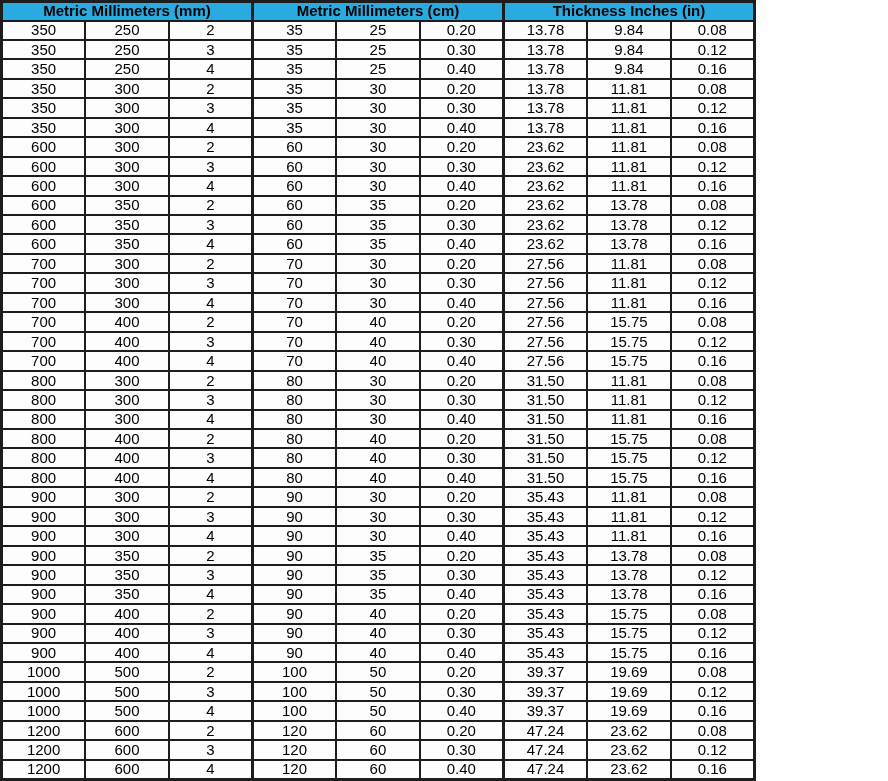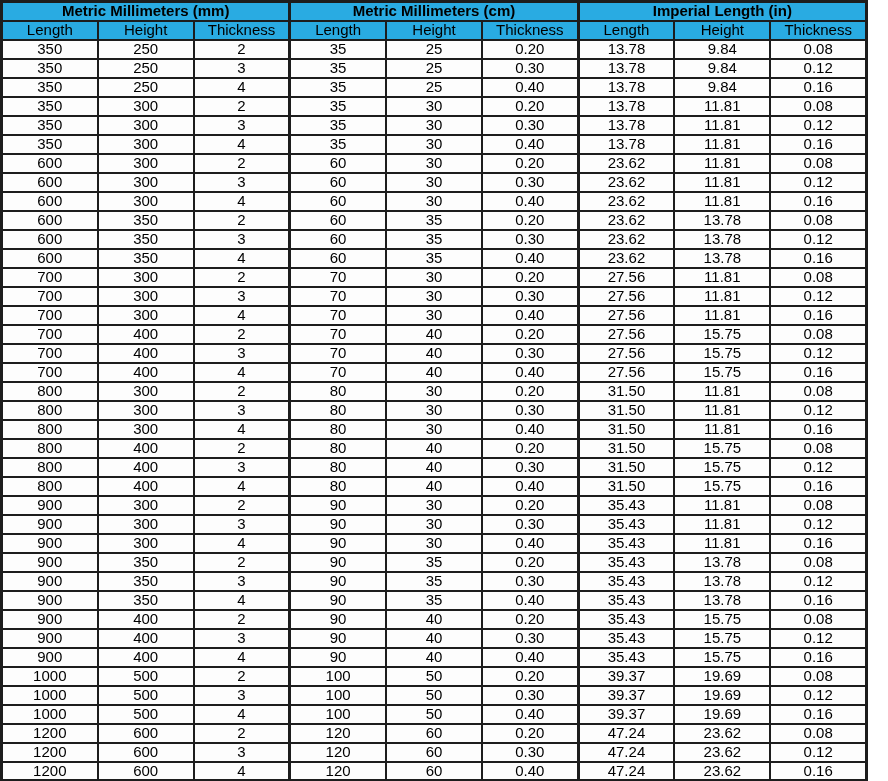--- a/index.html
+++ b/index.html
@@ -4,21 +4,21 @@
 <style>
   :root{
     --header-bg:#29ABE2;
     --border:#1d1d1d;
     --row-bg:#fdfdfd;
     --text:#000000;
   }
   html,body{margin:0;padding:0;background:#ffffff;}
   .table-wrap{width:888px;height:781px;overflow:hidden;}
   table{
-    width:868px;height:781px;
+    width:756px;height:781px;
     border-collapse:collapse;table-layout:fixed;
     font-family:"Liberation Sans",sans-serif;
     color:var(--text);
     border:3px solid var(--border);
   }
   th,td{
     border:2px solid var(--border);
     padding:0;margin:0;
     text-align:center;vertical-align:middle;
     font-size:15px;line-height:1.05;
@@ -49,32 +49,21 @@
         <col>
         <col>
         <col>
         <col>
         <col>
     </colgroup>
     <thead>
       <tr class="group-row">
         <th colspan="3">Metric Millimeters (mm)</th>
         <th colspan="3">Metric Millimeters (cm)</th>
-        <th colspan="3">Imperial Length (in)</th>
-      </tr>
-      <tr class="col-row">
-        <th>Length</th>
-        <th>Height</th>
-        <th>Thickness</th>
-        <th>Length</th>
-        <th>Height</th>
-        <th>Thickness</th>
-        <th>Length</th>
-        <th>Height</th>
-        <th>Thickness</th>
+        <th colspan="3">Thickness Inches (in)</th>
       </tr>
     </thead>
     <tbody>
         <tr>
           <td>350</td>
           <td>250</td>
           <td>2</td>
           <td>35</td>
           <td>25</td>
           <td>0.20</td>

